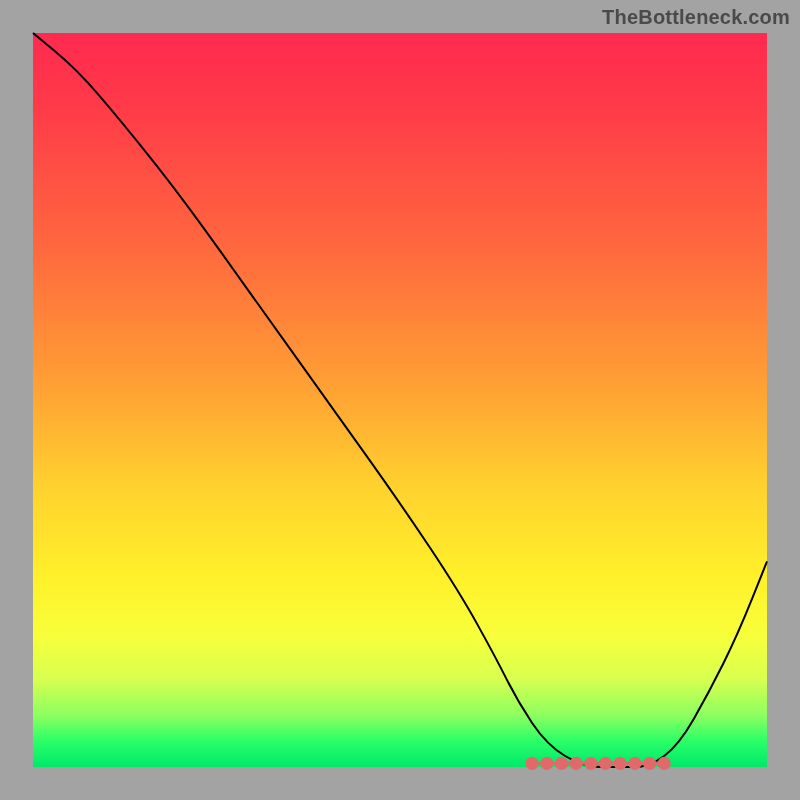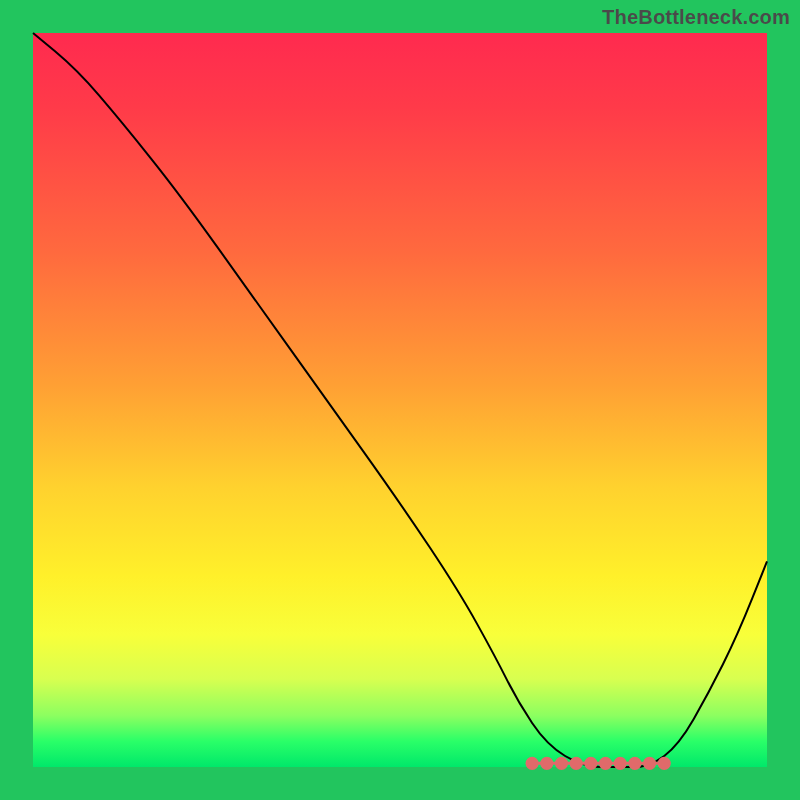--- a/index.html
+++ b/index.html
@@ -8,21 +8,21 @@
     width: 800px;
     height: 800px;
     background: #000;
     overflow: hidden;
     font-family: Arial, Helvetica, sans-serif;
   }
   .container {
     position: relative;
     width: 800px;
     height: 800px;
-    background: #22c55e;
+    background: #a3a3a3;
   }
   .watermark {
     position: absolute;
     top: 6px;
     right: 10px;
     color: #4a4a4a;
     font-size: 20px;
     font-weight: 600;
     letter-spacing: 0.2px;
     z-index: 10;

